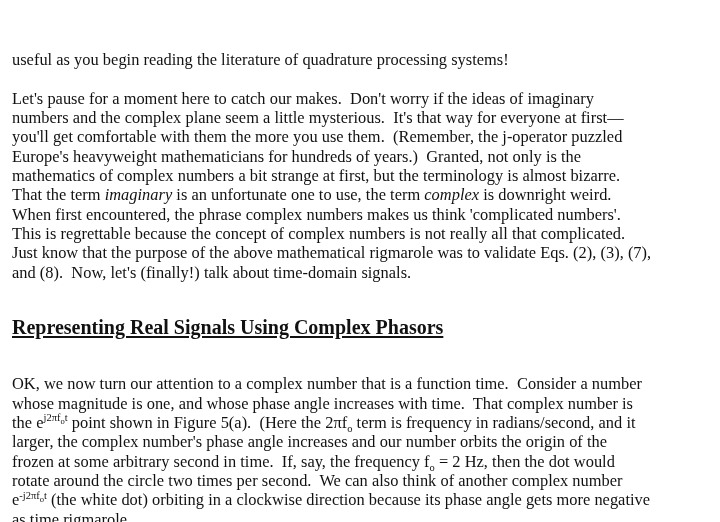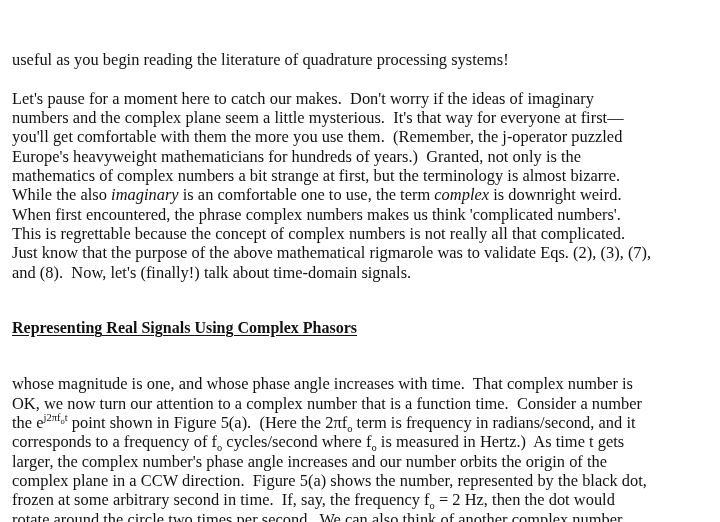--- a/index.html
+++ b/index.html
@@ -45,21 +45,21 @@
   .gap {
     display: block;
     height: 19.35px;
   }
   .gap-sm {
     display: block;
     height: 17px;
   }
   .heading {
     display: block;
-    font-size: 16px;
+    font-size: 20px;
     line-height: 19.35px;
     font-weight: bold;
     text-decoration: underline;
     text-underline-offset: 2px;
     white-space: pre;
   }
   i.ital {
   }
   .sup {
     font-size: 0.64em;
@@ -91,41 +91,40 @@
     </p>
 
     <span class="gap"></span>
 
     <p class="para">
       <span class="line">Let's pause for a moment here to catch our makes.  Don't worry if the ideas of imaginary</span>
       <span class="line">numbers and the complex plane seem a little mysterious.  It's that way for everyone at first—</span>
       <span class="line">you'll get comfortable with them the more you use them.  (Remember, the j-operator puzzled</span>
       <span class="line">Europe's heavyweight mathematicians for hundreds of years.)  Granted, not only is the</span>
       <span class="line">mathematics of complex numbers a bit strange at first, but the terminology is almost bizarre.</span>
-      <span class="line"><span>While the also </span><i class="ital">imaginary</i><span> is an comfortable one to use, the term </span><i class="ital">complex</i><span> is downright weird.</span></span>
+      <span class="line"><span>That the term </span><i class="ital">imaginary</i><span> is an unfortunate one to use, the term </span><i class="ital">complex</i><span> is downright weird.</span></span>
       <span class="line">When first encountered, the phrase complex numbers makes us think 'complicated numbers'.</span>
       <span class="line">This is regrettable because the concept of complex numbers is not really all that complicated.</span>
       <span class="line">Just know that the purpose of the above mathematical rigmarole was to validate Eqs. (2), (3), (7),</span>
       <span class="line">and (8).  Now, let's (finally!) talk about time-domain signals.</span>
     </p>
 
     <span class="gap"></span>
     <span class="gap-sm"></span>
 
     <h2 class="heading" style="margin:0;">Representing Real Signals Using Complex Phasors</h2>
 
     <span class="gap"></span>
     <span class="gap-sm"></span>
 
     <p class="para">
+      <span class="line">OK, we now turn our attention to a complex number that is a function time.  Consider a number</span>
       <span class="line">whose magnitude is one, and whose phase angle increases with time.  That complex number is</span>
-      <span class="line">OK, we now turn our attention to a complex number that is a function time.  Consider a number</span>
       <span class="line"><span>the e</span><span class="sup nowrap"><span>j2πf</span><span class="subsub">o</span><span>t</span></span><span> point shown in Figure 5(a).  (Here the 2πf</span><span class="sub">o</span><span> term is frequency in radians/second, and it</span></span>
-      <span class="line"><span>corresponds to a frequency of f</span><span class="sub">o</span><span> cycles/second where f</span><span class="sub">o</span><span> is measured in Hertz.)  As time t gets</span></span>
       <span class="line">larger, the complex number's phase angle increases and our number orbits the origin of the</span>
-      <span class="line">complex plane in a CCW direction.  Figure 5(a) shows the number, represented by the black dot,</span>
       <span class="line"><span>frozen at some arbitrary second in time.  If, say, the frequency f</span><span class="sub">o</span><span> = 2 Hz, then the dot would</span></span>
       <span class="line">rotate around the circle two times per second.  We can also think of another complex number</span>
+      <span class="line"><span>e</span><span class="sup nowrap"><span>-j2πf</span><span class="subsub">o</span><span>t</span></span><span> (the white dot) orbiting in a clockwise direction because its phase angle gets more negative</span></span>
       <span class="line">as time rigmarole.</span>
     </p>
 
   </div>
 </div>
 
 </body></html>

